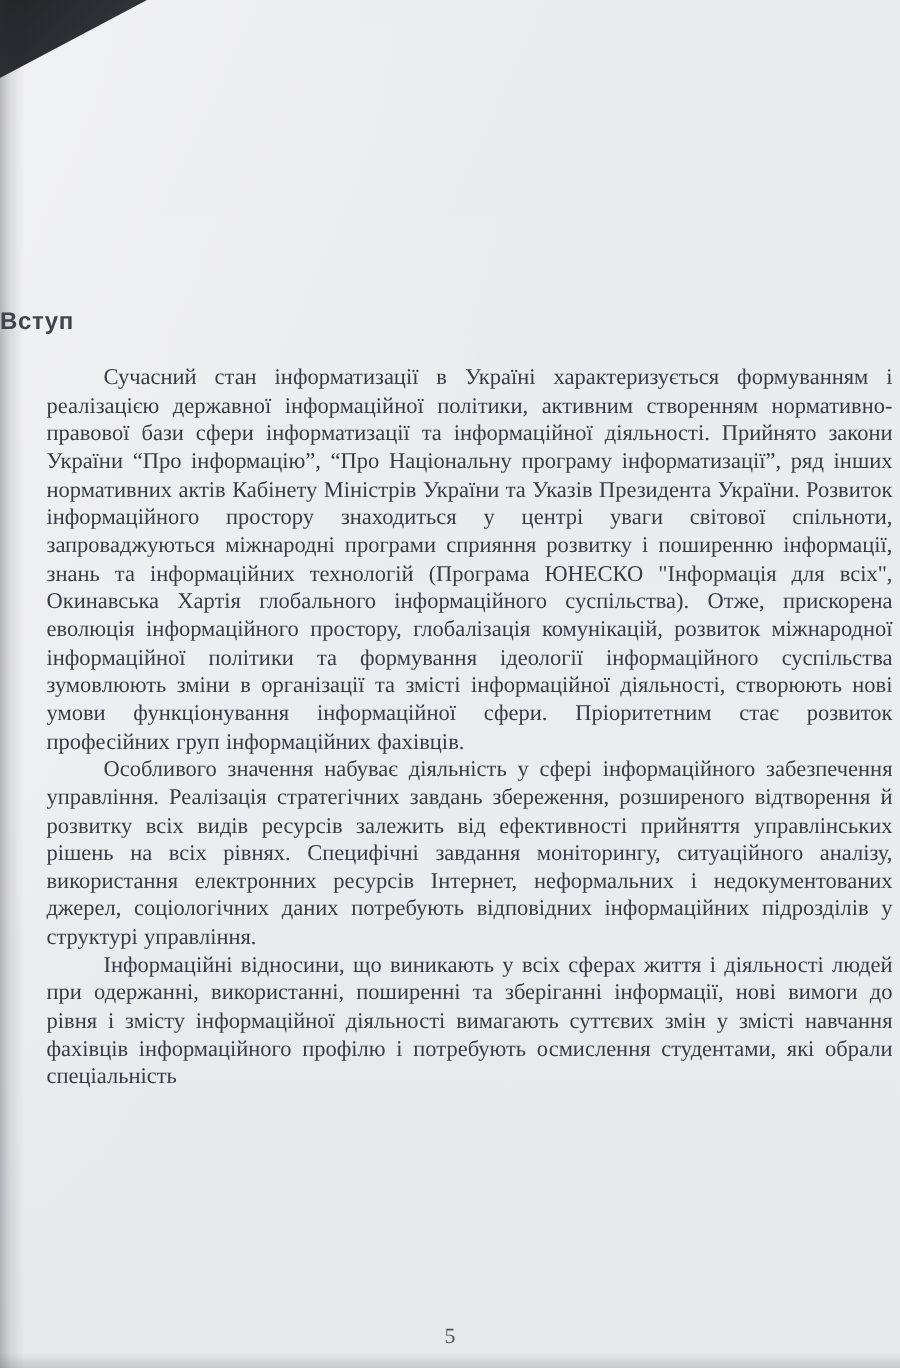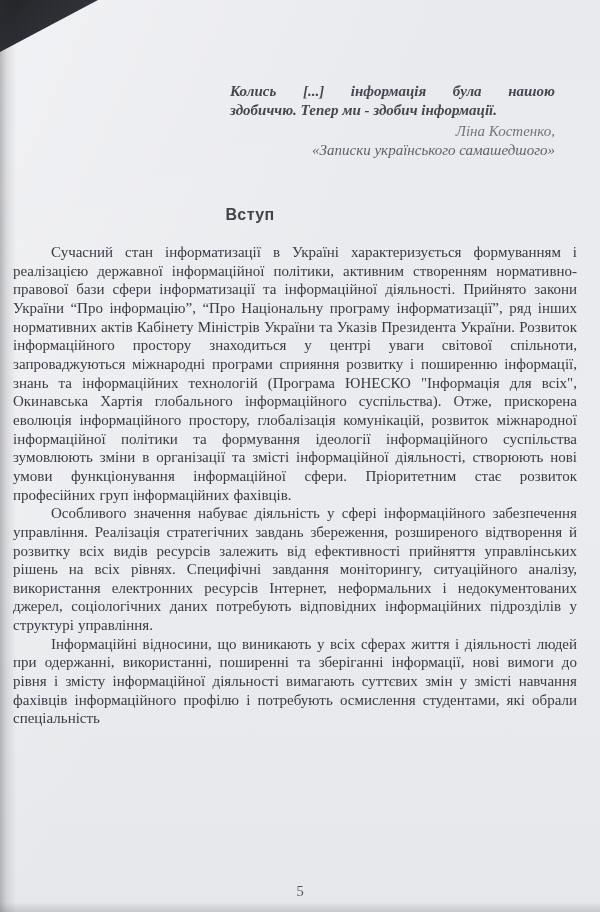--- a/index.html
+++ b/index.html
@@ -56,31 +56,31 @@
   }
   .epigraph .source {
     text-align: right;
     color: #5e5f6a;
   }
   
   .heading {
     position: absolute;
     top: 206px; left: 0; width: 500px;
     margin: 0;
-    text-align: center;
+    text-align: left;
     font-family: "Liberation Sans", sans-serif;
     font-size: 16px;
     font-weight: bold;
     letter-spacing: 0.4px;
     color: #42434d;
   }
   
   .body-text {
     position: absolute;
-    top: 243px; left: 13px; width: 564px;
+    top: 243px; left: 31px; width: 564px;
   }
   .body-text p {
     margin: 0;
     text-indent: 38px;
     text-align: justify;
     font-size: 15px;
     line-height: 18.65px;
     color: #393a44;
     word-spacing: 0.5px;
   }
@@ -97,26 +97,20 @@
 </style>
 </head>
 <body>
 
 <div class="page">
 
   <div class="scan-corner"></div>
   <div class="scan-edge"></div>
   <div class="scan-bottom"></div>
 
-  <div class="epigraph">
-    <div class="quote-line stretch">Колись [...] інформація була нашою</div>
-    <div class="quote-line">здобиччю. Тепер ми - здобич інформації.</div>
-    <div class="author">Ліна Костенко,</div>
-    <div class="source">«Записки українського самашедшого»</div>
-  </div>
 
   <h1 class="heading">Вступ</h1>
 
   <div class="body-text">
     <p>Сучасний стан інформатизації в Україні характеризується формуванням і реалізацією державної інформаційної політики, активним створенням нормативно-правової бази сфери інформатизації та інформаційної діяльності. Прийнято закони України “Про інформацію”, “Про Національну програму інформатизації”, ряд інших нормативних актів Кабінету Міністрів України та Указів Президента України. Розвиток інформаційного простору знаходиться у центрі уваги світової спільноти, запроваджуються міжнародні програми сприяння розвитку і поширенню інформації, знань та інформаційних технологій (Програма ЮНЕСКО "Інформація для всіх", Окинавська Хартія глобального інформаційного суспільства). Отже, прискорена еволюція інформаційного простору, глобалізація комунікацій, розвиток міжнародної інформаційної політики та формування ідеології інформаційного суспільства зумовлюють зміни в організації та змісті інформаційної діяльності, створюють нові умови функціонування інформаційної сфери. Пріоритетним стає розвиток професійних груп інформаційних фахівців.</p>
     <p>Особливого значення набуває діяльність у сфері інформаційного забезпечення управління. Реалізація стратегічних завдань збереження, розширеного відтворення й розвитку всіх видів ресурсів залежить від ефективності прийняття управлінських рішень на всіх рівнях. Специфічні завдання моніторингу, ситуаційного аналізу, використання електронних ресурсів Інтернет, неформальних і недокументованих джерел, соціологічних даних потребують відповідних інформаційних підрозділів у структурі управління.</p>
     <p class="continued">Інформаційні відносини, що виникають у всіх сферах життя і діяльності людей при одержанні, використанні, поширенні та зберіганні інформації, нові вимоги до рівня і змісту інформаційної діяльності вимагають суттєвих змін у змісті навчання фахівців інформаційного профілю і потребують осмислення студентами, які обрали спеціальність</p>
   </div>
 
   <div class="page-number">5</div>

